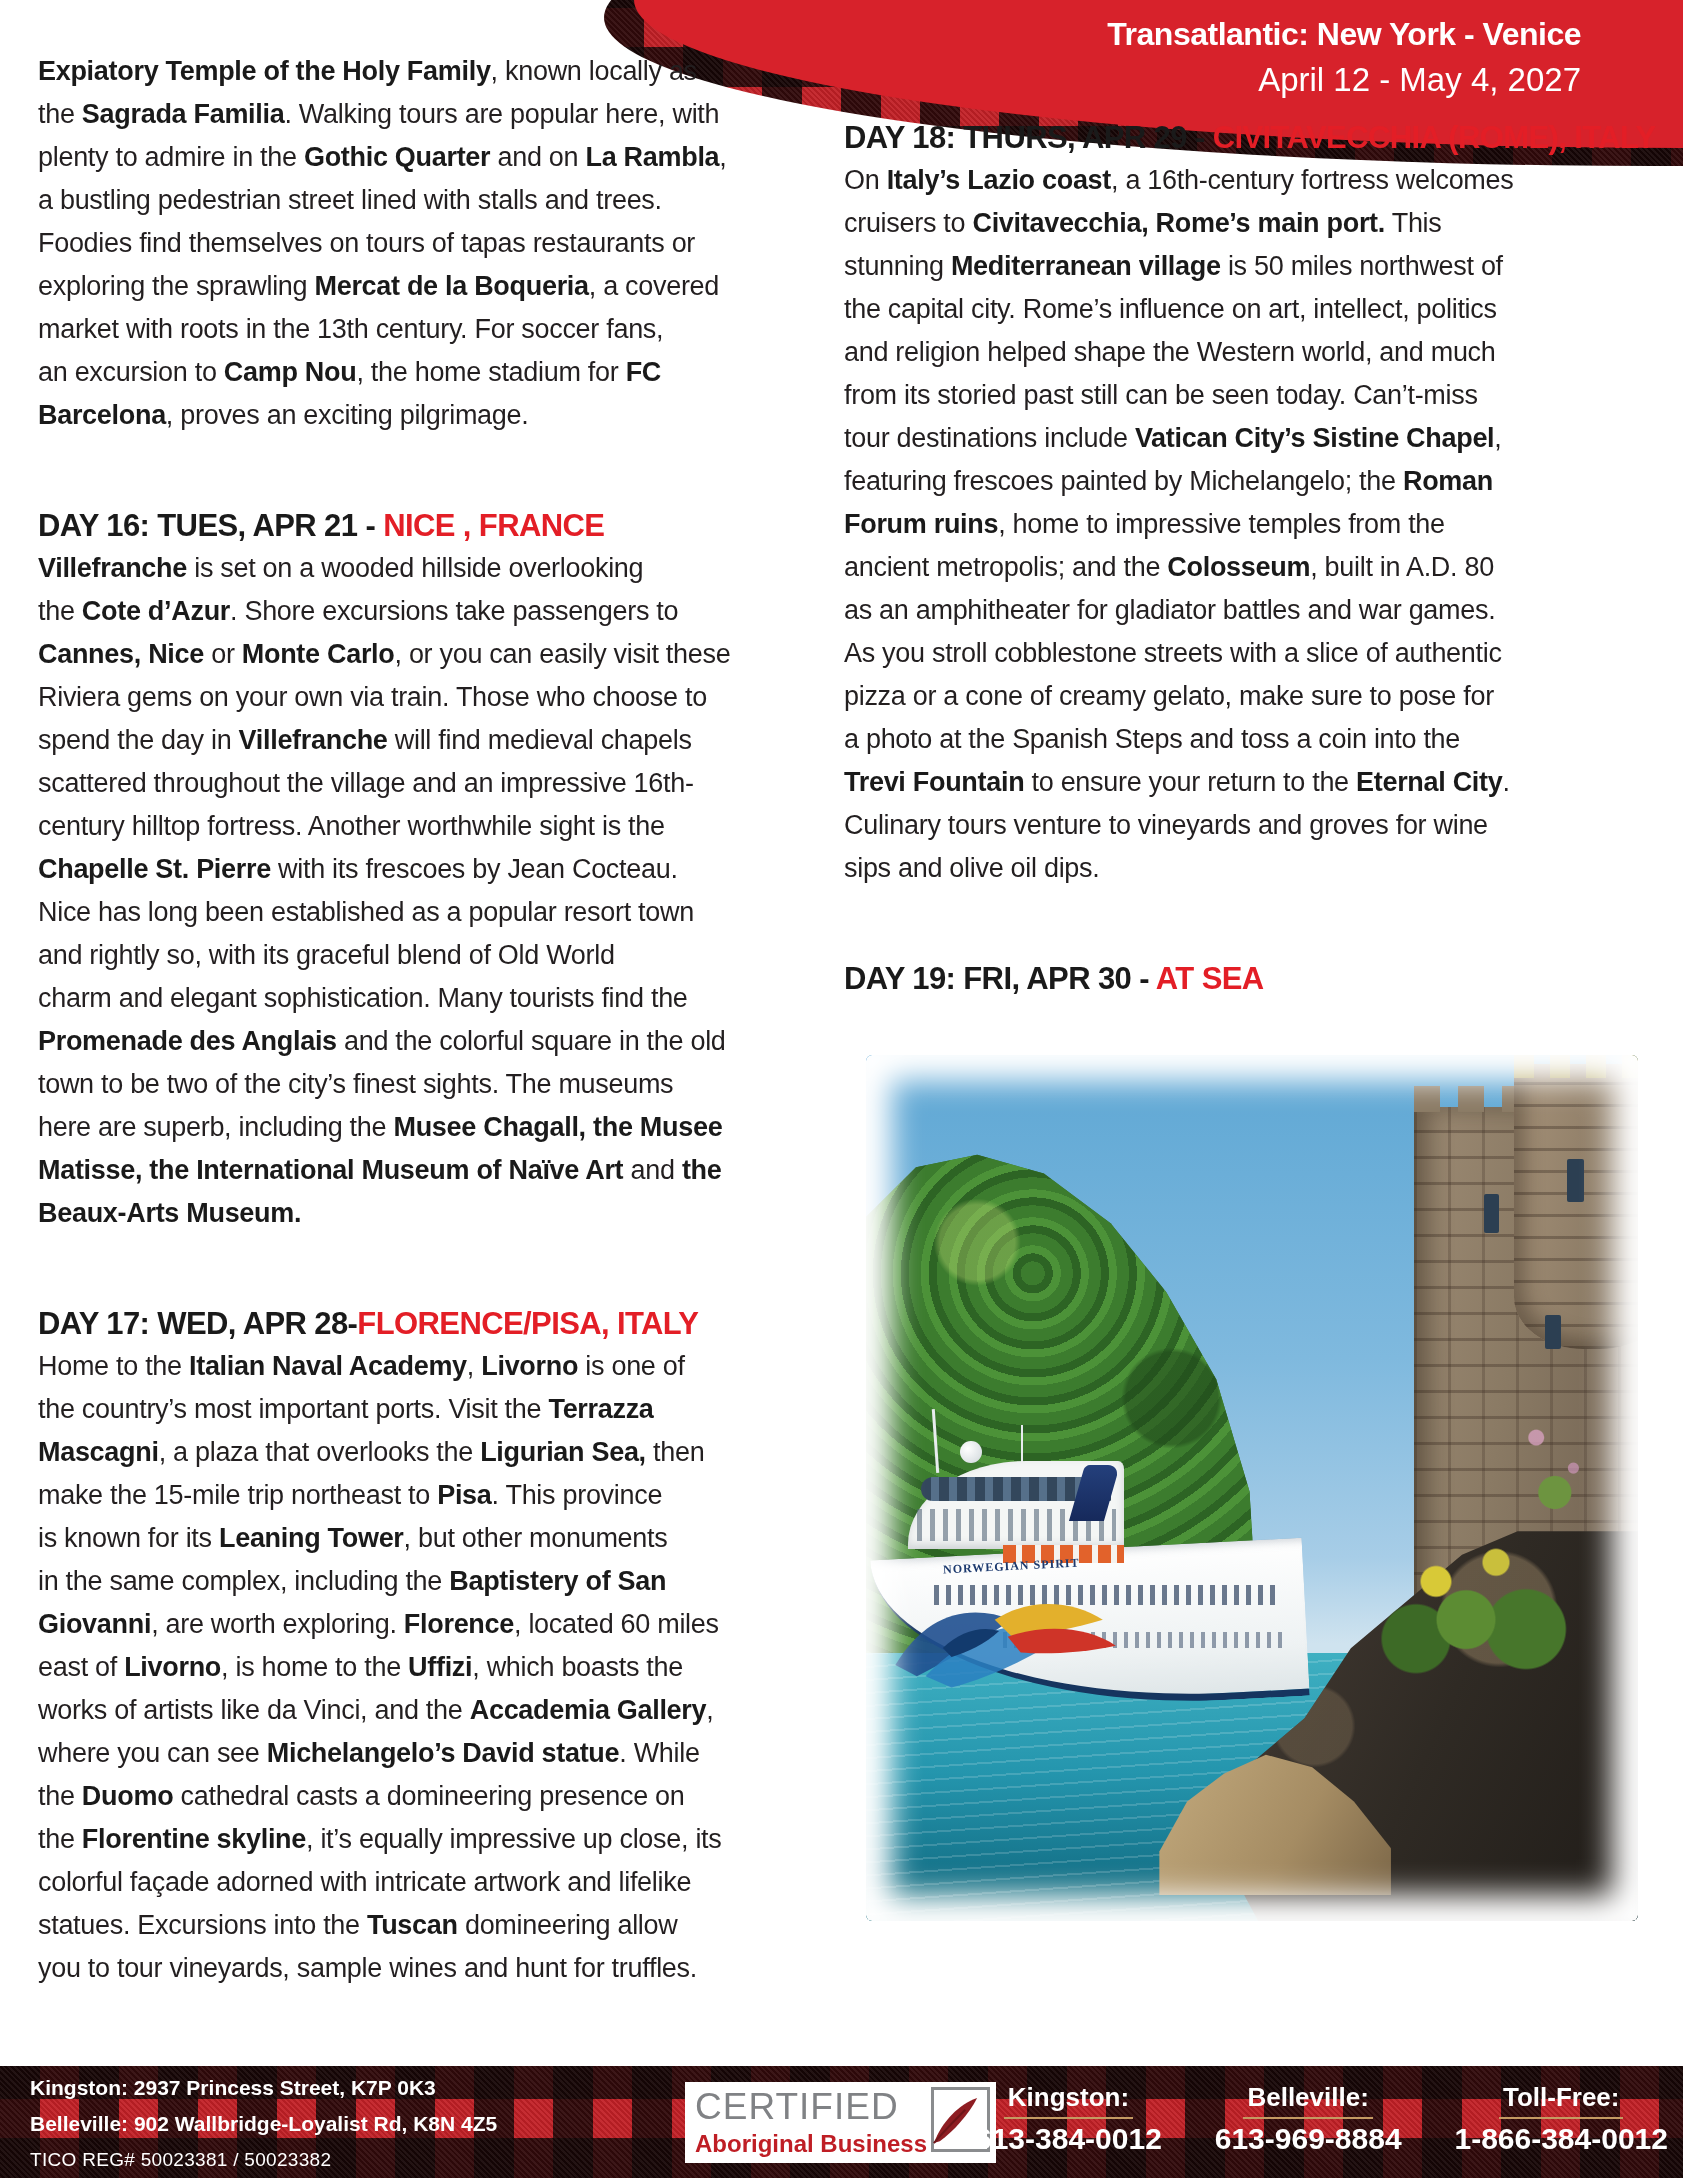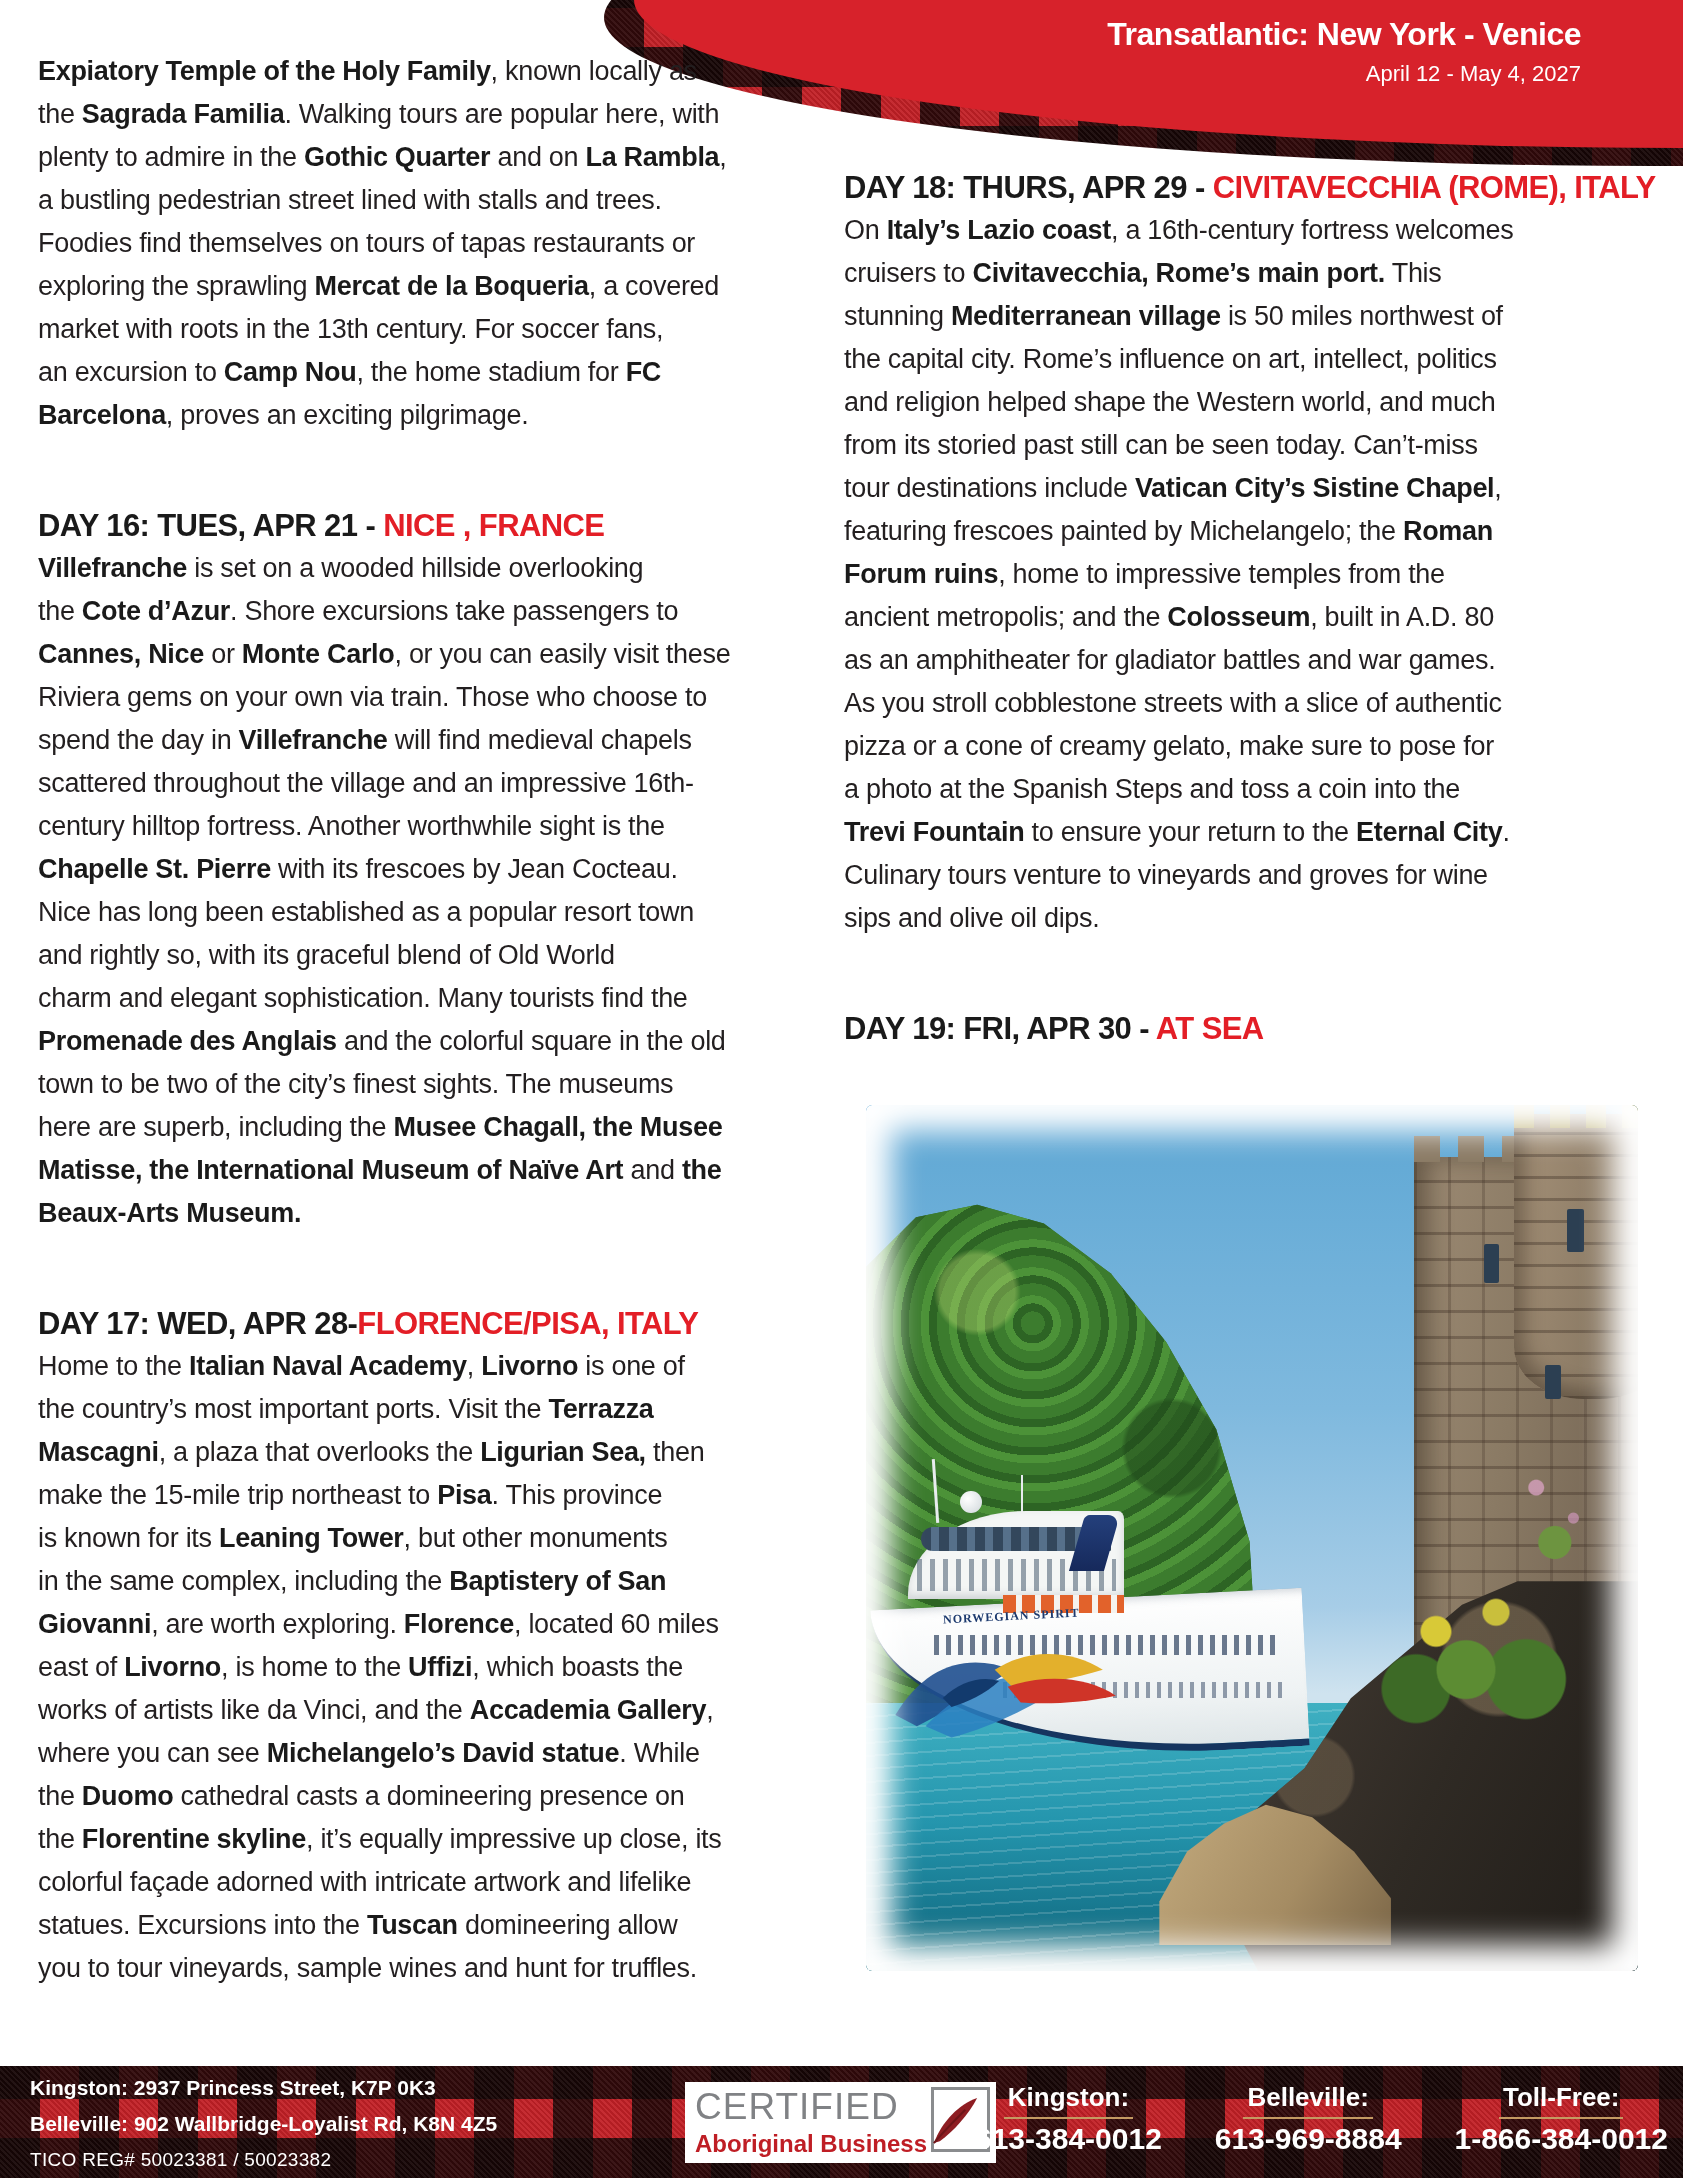--- a/index.html
+++ b/index.html
@@ -10,30 +10,30 @@
   .banner{position:absolute;left:0;top:0;width:1683px;height:287px;overflow:hidden;pointer-events:none;}
   .plaid{background-color:#c22026;
      background-image:
        repeating-linear-gradient(45deg, rgba(255,255,255,0.06) 0 2px, rgba(0,0,0,0.08) 2px 4px),
        repeating-linear-gradient(90deg, rgba(16,4,4,0.82) 0 40px, rgba(16,4,4,0) 40px 79px),
        repeating-linear-gradient(0deg, rgba(16,4,4,0.82) 0 40px, rgba(16,4,4,0) 40px 79px);}
   .banner-plaid{position:absolute;left:604px;top:-131px;width:2099px;height:297px;border-radius:50%;}
   .banner-red{position:absolute;left:634px;top:-149px;width:2099px;height:297px;border-radius:50%;background:#d7222b;}
   .banner-title{position:absolute;right:102px;top:16px;font-size:32px;font-weight:700;color:#ffffff;
       letter-spacing:-0.5px;white-space:nowrap;text-align:right;}
-  .banner-date{position:absolute;right:102px;top:61px;font-size:22px;font-weight:400;color:#ffffff;
+  .banner-date{position:absolute;right:102px;top:61px;font-size:33px;font-weight:400;color:#ffffff;
       white-space:nowrap;text-align:right;}
 
   
   .col{position:absolute;top:50px;}
   #left-col{left:38px;width:794px;}
   #right-col{left:844px;width:804px;}
   .tline{white-space:nowrap;height:43px;line-height:43px;font-size:27px;letter-spacing:-0.3px;}
   .block.heading{margin-top:67px;}
-  #right-col .block.heading:first-child{margin-top:116px;text-align:center;}
+  #right-col .block.heading:first-child{margin-top:66px;text-align:center;}
   .heading .tline{font-size:31px;font-weight:700;letter-spacing:-0.6px;}
   .s-n{font-weight:400;color:#231f20;}
   .s-b{font-weight:700;color:#1a1a1a;}
   .s-r{font-weight:400;color:#e31e26;}
   .s-br{font-weight:700;color:#e31e26;}
 
   
   .photo{position:relative;margin:55px 0 0 22px;width:772px;height:866px;overflow:hidden;border-radius:6px;}
   .photo *{position:absolute;}
   .ph-sky{inset:0;background:linear-gradient(180deg,#5ea7d4 0%,#7fb9de 35%,#a7cde7 58%,#cfe3ef 68%);}

